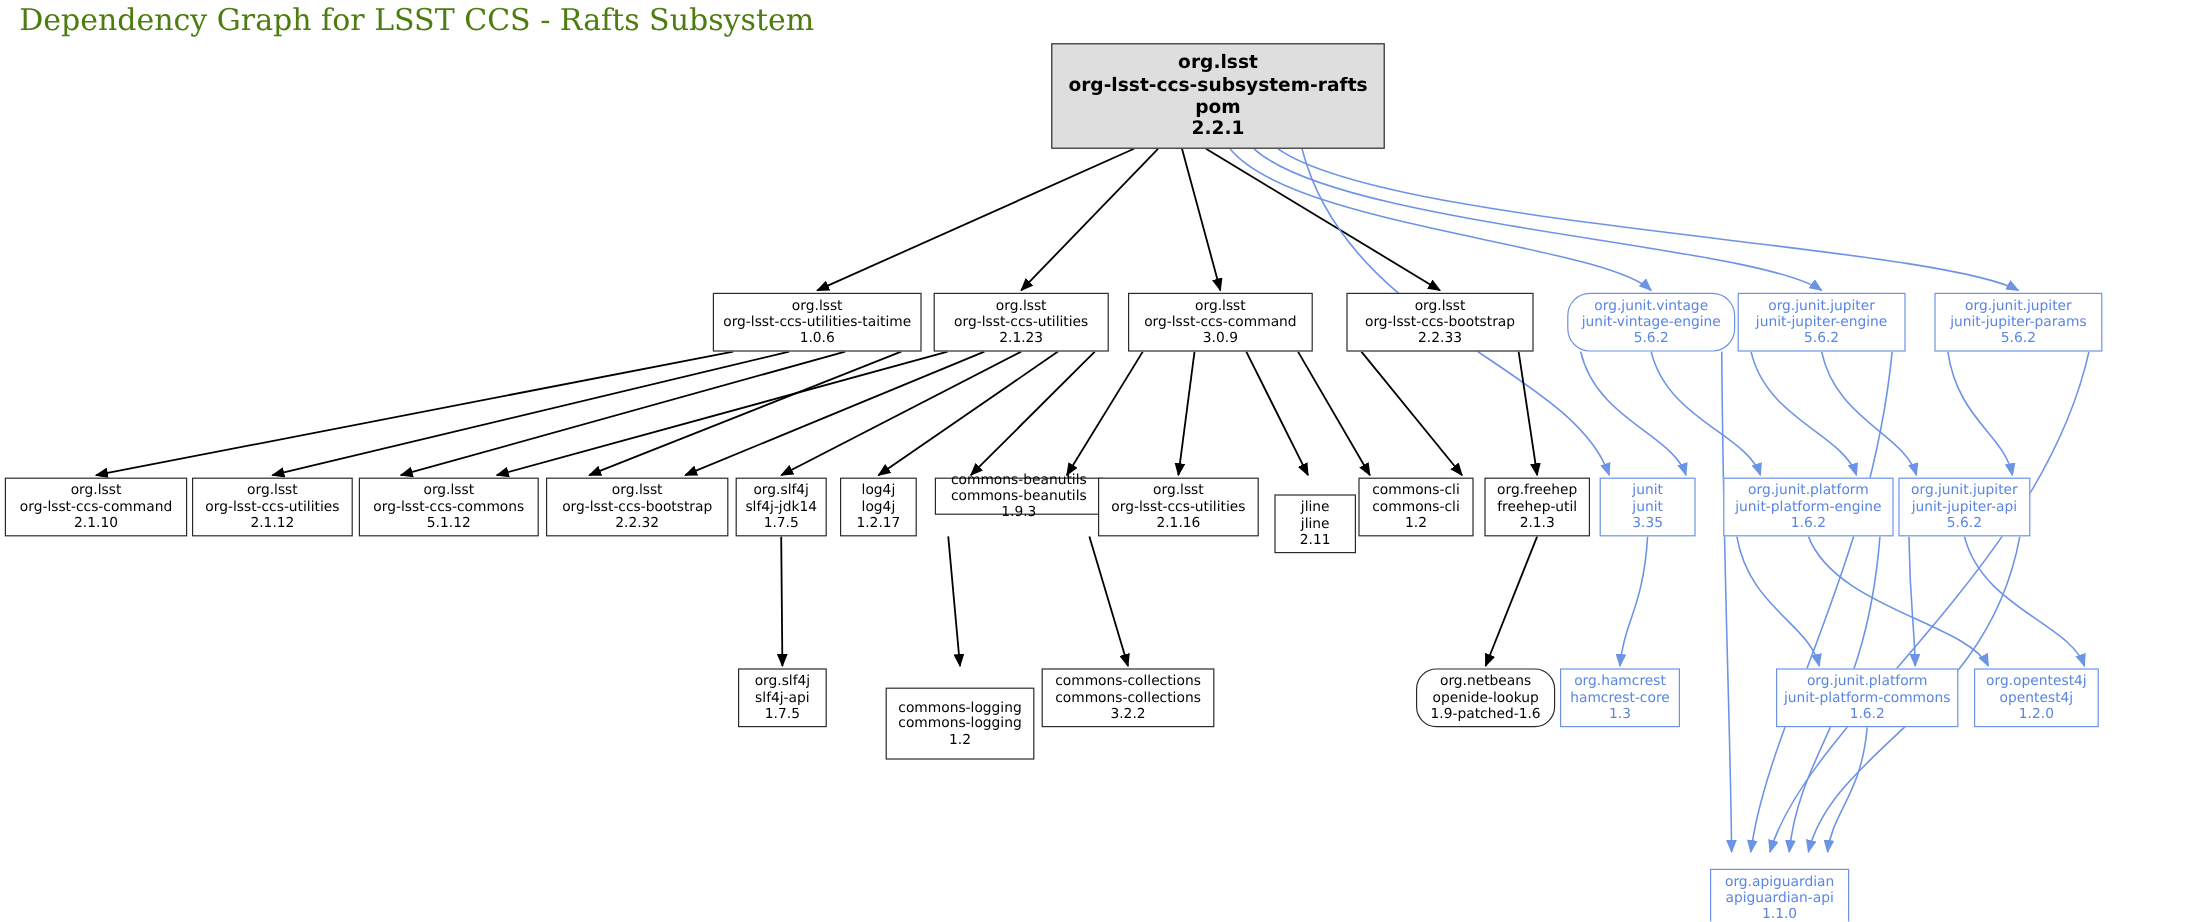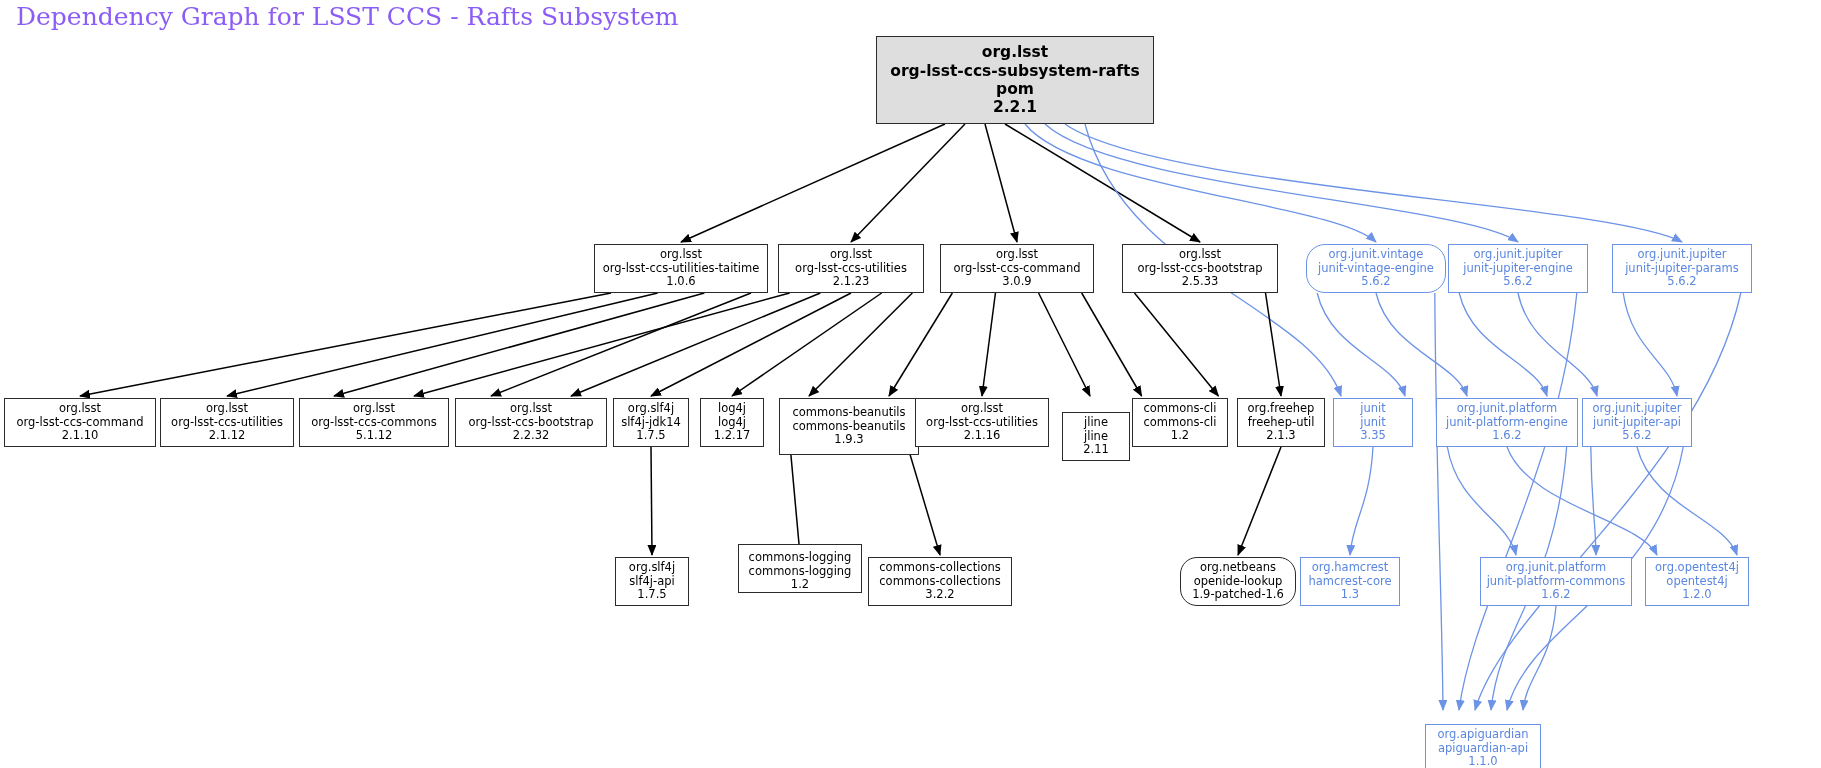--- a/index.html
+++ b/index.html
@@ -1,19 +1,19 @@
 <!DOCTYPE html>
 <html><head>
 <meta charset="utf-8">
 <style>
   html,body{margin:0;padding:0;background:#ffffff;}
   body{width:1821px;height:768px;position:relative;overflow:hidden;
        font-family:"DejaVu Sans","Liberation Sans",sans-serif;}
   #title{position:absolute;left:16px;top:2px;font-family:"DejaVu Serif","Liberation Serif",serif;
-         font-size:25px;color:#8b5cf6;white-space:nowrap;}
+         font-size:25px;color:#4d7c0f;white-space:nowrap;}
   #svg-layer{position:absolute;left:0;top:0;width:1821px;height:768px;}
   .node{position:absolute;box-sizing:border-box;display:flex;flex-direction:column;
         align-items:center;justify-content:center;text-align:center;line-height:1.18;
         background:#ffffff;border:1.6px solid #2b2b2b;color:#000;font-size:11.5px;}
   .node .l{display:block;white-space:nowrap;}
   .node.root{background:#dedede;border:1.6px solid #2b2b2b;font-size:15.5px;font-weight:bold;}
   .node.blue{border:1.6px solid #6c93e6;color:#5a86e0;}
   .elabel{position:absolute;font-size:11.5px;color:#5a86e0;white-space:nowrap;}
 </style>
 </head>
@@ -95,21 +95,21 @@
       <span class="l">2.1.23</span>
     </div>
     <div class="node" style="left: 940px; top: 244px; width: 154px; height: 49px;">
       <span class="l">org.lsst</span>
       <span class="l">org-lsst-ccs-command</span>
       <span class="l">3.0.9</span>
     </div>
     <div class="node" style="left: 1122px; top: 244px; width: 156px; height: 49px;">
       <span class="l">org.lsst</span>
       <span class="l">org-lsst-ccs-bootstrap</span>
-      <span class="l">2.5.33</span>
+      <span class="l">2.2.33</span>
     </div>
     <div class="node blue" style="left: 1306px; top: 244px; width: 140px; height: 49px; border-radius: 19px;">
       <span class="l">org.junit.vintage</span>
       <span class="l">junit-vintage-engine</span>
       <span class="l">5.6.2</span>
     </div>
     <div class="node blue" style="left: 1448px; top: 244px; width: 140px; height: 49px;">
       <span class="l">org.junit.jupiter</span>
       <span class="l">junit-jupiter-engine</span>
       <span class="l">5.6.2</span>
@@ -142,21 +142,21 @@
     <div class="node" style="left: 613px; top: 398px; width: 76px; height: 49px;">
       <span class="l">org.slf4j</span>
       <span class="l">slf4j-jdk14</span>
       <span class="l">1.7.5</span>
     </div>
     <div class="node" style="left: 700px; top: 398px; width: 64px; height: 49px;">
       <span class="l">log4j</span>
       <span class="l">log4j</span>
       <span class="l">1.2.17</span>
     </div>
-    <div class="node" style="left: 779px; top: 398px; width: 140px; height: 57px;">
+    <div class="node" style="left: 779px; top: 398px; width: 140px; height: 31px;">
       <span class="l">commons-beanutils</span>
       <span class="l">commons-beanutils</span>
       <span class="l">1.9.3</span>
     </div>
     <div class="node" style="left: 915px; top: 398px; width: 134px; height: 49px;">
       <span class="l">org.lsst</span>
       <span class="l">org-lsst-ccs-utilities</span>
       <span class="l">2.1.16</span>
     </div>
     <div class="node" style="left: 1062px; top: 412px; width: 68px; height: 49px;">
@@ -187,21 +187,21 @@
     <div class="node blue" style="left: 1582px; top: 398px; width: 110px; height: 49px;">
       <span class="l">org.junit.jupiter</span>
       <span class="l">junit-jupiter-api</span>
       <span class="l">5.6.2</span>
     </div>
     <div class="node" style="left: 615px; top: 557px; width: 74px; height: 49px;">
       <span class="l">org.slf4j</span>
       <span class="l">slf4j-api</span>
       <span class="l">1.7.5</span>
     </div>
-    <div class="node" style="left: 738px; top: 544px; width: 124px; height: 49px; justify-content: flex-end;">
+    <div class="node" style="left: 738px; top: 573px; width: 124px; height: 60px;">
       <span class="l">commons-logging</span>
       <span class="l">commons-logging</span>
       <span class="l">1.2</span>
     </div>
     <div class="node" style="left: 868px; top: 557px; width: 144px; height: 49px;">
       <span class="l">commons-collections</span>
       <span class="l">commons-collections</span>
       <span class="l">3.2.2</span>
     </div>
     <div class="node" style="left: 1180px; top: 557px; width: 116px; height: 49px; border-radius: 17px;">

